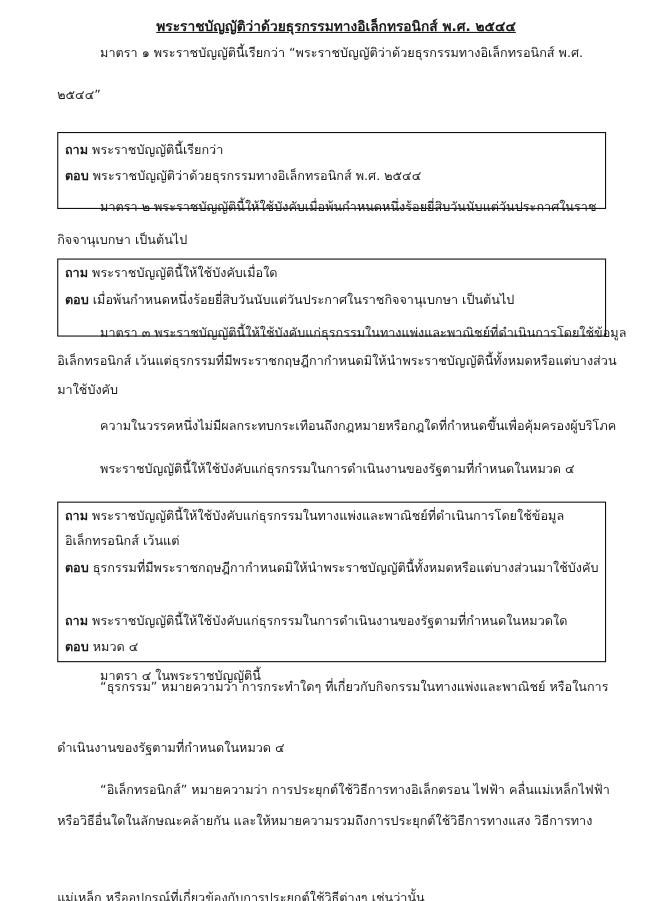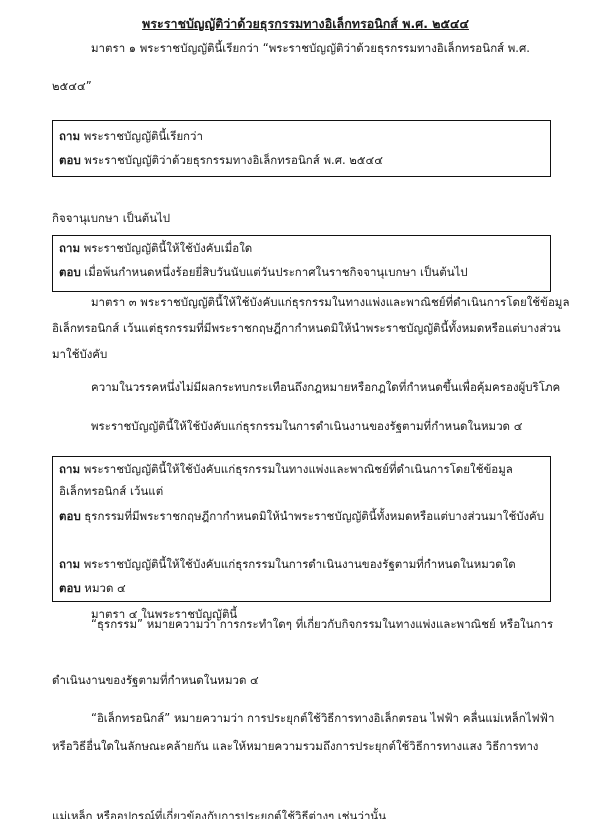--- a/index.html
+++ b/index.html
@@ -58,32 +58,33 @@
 </head>
 <body>
 
 <div class="page">
 
   <div class="title">พระราชบัญญัติว่าด้วยธุรกรรมทางอิเล็กทรอนิกส์ พ.ศ. ๒๕๔๔</div>
 
   <div class="line indent" style="top:40px;">มาตรา ๑ พระราชบัญญัตินี้เรียกว่า “พระราชบัญญัติว่าด้วยธุรกรรมทางอิเล็กทรอนิกส์ พ.ศ.</div>
   <div class="line flush" style="top:78px;">๒๕๔๔”</div>
 
-  <div class="qa-box" style="top:120px; height:57px;">
+  <div class="qa-box" style="top:120px; height:70px;">
     <div class="qa-line" style="top:7px;">
       <span class="qa-label">ถาม</span><span> พระราชบัญญัตินี้เรียกว่า</span>
     </div>
     <div class="qa-line" style="top:31px;">
       <span class="qa-label">ตอบ</span><span> พระราชบัญญัติว่าด้วยธุรกรรมทางอิเล็กทรอนิกส์ พ.ศ. ๒๕๔๔</span>
     </div>
   </div>
 
+  <div class="line indent" style="top:180px;">มาตรา ๒ พระราชบัญญัตินี้ให้ใช้บังคับเมื่อพ้นกำหนดหนึ่งร้อยยี่สิบวันนับแต่วันประกาศในราช</div>
   <div class="line flush" style="top:210px;">กิจจานุเบกษา เป็นต้นไป</div>
 
-  <div class="qa-box" style="top:235px; height:57px;">
+  <div class="qa-box" style="top:235px; height:71px;">
     <div class="qa-line" style="top:4px;">
       <span class="qa-label">ถาม</span><span> พระราชบัญญัตินี้ให้ใช้บังคับเมื่อใด</span>
     </div>
     <div class="qa-line" style="top:28px;">
       <span class="qa-label">ตอบ</span><span> เมื่อพ้นกำหนดหนึ่งร้อยยี่สิบวันนับแต่วันประกาศในราชกิจจานุเบกษา เป็นต้นไป</span>
     </div>
   </div>
 
   <div class="line indent" style="top:294px;">มาตรา ๓ พระราชบัญญัตินี้ให้ใช้บังคับแก่ธุรกรรมในทางแพ่งและพาณิชย์ที่ดำเนินการโดยใช้ข้อมูล</div>
   <div class="line flush" style="top:320px;">อิเล็กทรอนิกส์ เว้นแต่ธุรกรรมที่มีพระราชกฤษฎีกากำหนดมิให้นำพระราชบัญญัตินี้ทั้งหมดหรือแต่บางส่วน</div>

